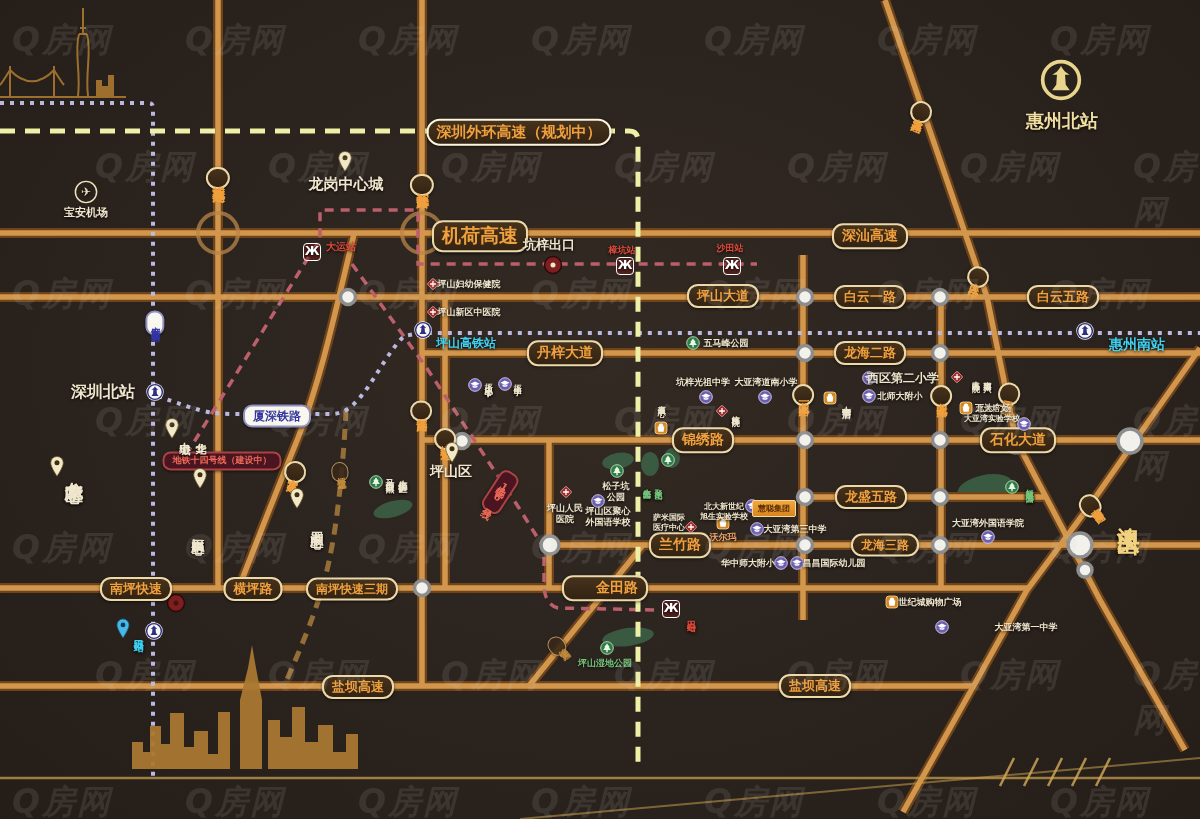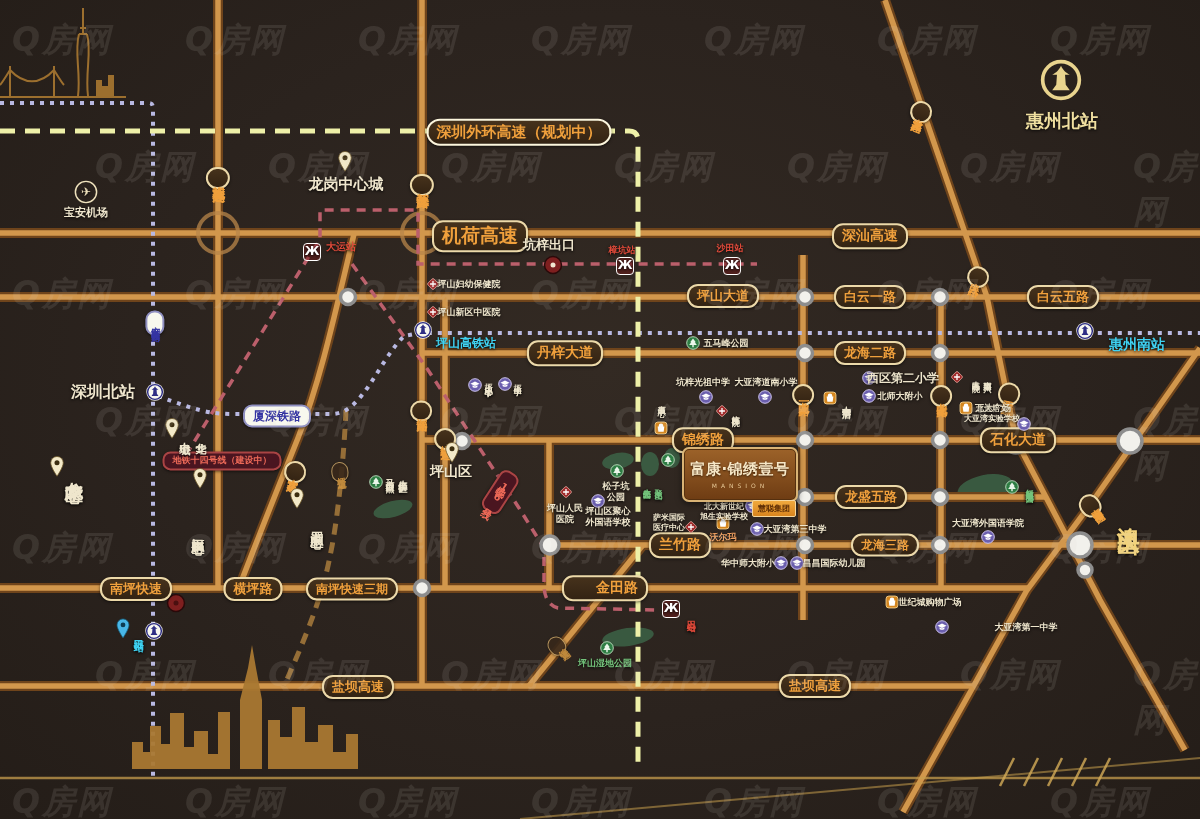--- a/index.html
+++ b/index.html
@@ -485,24 +485,20 @@
           <path d="M10 3.5 L14 9 H12.5 L15.5 13 H11 V16 H9 V13 H4.5 L7.5 9 H6 Z" fill="#eaf6ea"></path>
         </svg></div>
       <div class="el v green" style="left: 1029px; top: 486px; font-size: 8px;">红树林湿地公园</div>
       <div class="el ico-wrap" style="left: 607px; top: 648px;"><svg width="14" height="14" viewBox="0 0 20 20">
           <circle cx="10" cy="10" r="9" fill="#2e7d44" stroke="#bfe0c0" stroke-width="1.3"></circle>
           <path d="M10 3.5 L14 9 H12.5 L15.5 13 H11 V16 H9 V13 H4.5 L7.5 9 H6 Z" fill="#eaf6ea"></path>
         </svg></div>
       <div class="el green" style="left: 605px; top: 663px; font-size: 9px;">坪山湿地公园</div>
     </div>
 
-  <div class="logo-box">
-    <div class="logo-name">富康·锦绣壹号</div>
-    <div class="logo-en">MANSION</div>
-  </div>
   <div class="dev-badge">慧聪集团</div>
 
   <div id="watermarks">
       <span class="wm" style="left: 12px; top: 18px; font-size: 33px; opacity: 0.11;">Q房网</span>
       <span class="wm" style="left: 185px; top: 18px; font-size: 33px; opacity: 0.11;">Q房网</span>
       <span class="wm" style="left: 358px; top: 18px; font-size: 33px; opacity: 0.11;">Q房网</span>
       <span class="wm" style="left: 531px; top: 18px; font-size: 33px; opacity: 0.11;">Q房网</span>
       <span class="wm" style="left: 704px; top: 18px; font-size: 33px; opacity: 0.11;">Q房网</span>
       <span class="wm" style="left: 877px; top: 18px; font-size: 33px; opacity: 0.11;">Q房网</span>
       <span class="wm" style="left: 1050px; top: 18px; font-size: 33px; opacity: 0.11;">Q房网</span>

